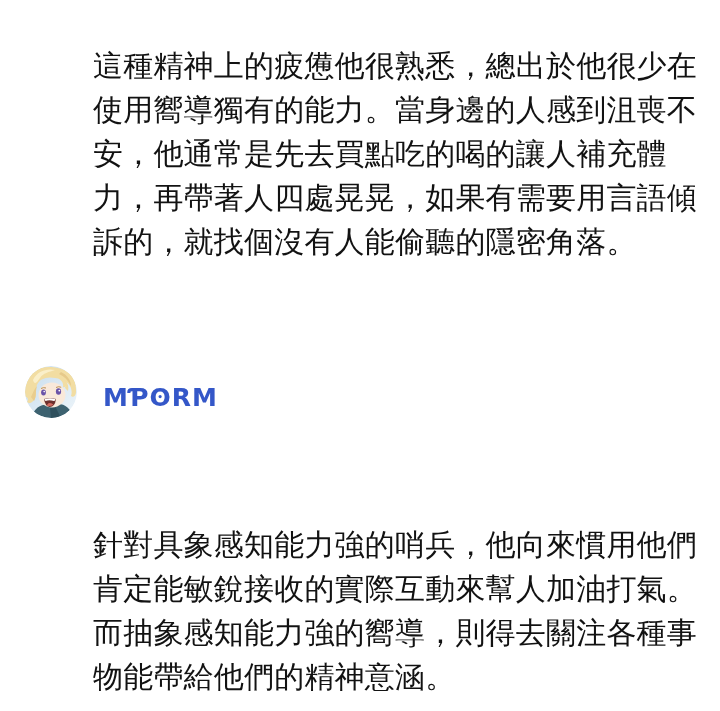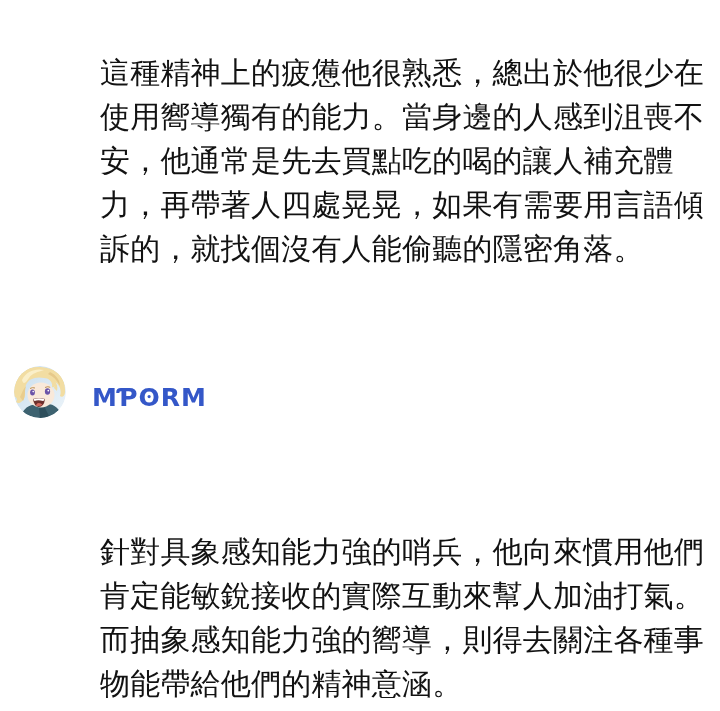--- a/index.html
+++ b/index.html
@@ -11,35 +11,35 @@
     width: 720px;
     height: 711px;
     position: relative;
     overflow: hidden;
     font-family: "Liberation Sans", "DejaVu Sans", sans-serif;
   }
   .post-text {
     position: absolute;
     left: 85px;
     width: 610px;
-    margin: 15px;
+    margin: 8px;
     font-size: 30px;
     line-height: 44px;
     color: #121212;
     letter-spacing: 0.2px;
     word-break: break-all;
     overflow-wrap: anywhere;
     text-align: left;
   }
   .quoted-text  { top: 36px;  }
   .response-text{ top: 515px; }
 
   .author-row {
     position: absolute;
-    left: 14px;
+    left: 25px;
     top: 366px;
     height: 52px;
     display: flex;
     align-items: center;
   }
   .avatar {
     width: 52px;
     height: 52px;
     border-radius: 50%;
     overflow: hidden;

